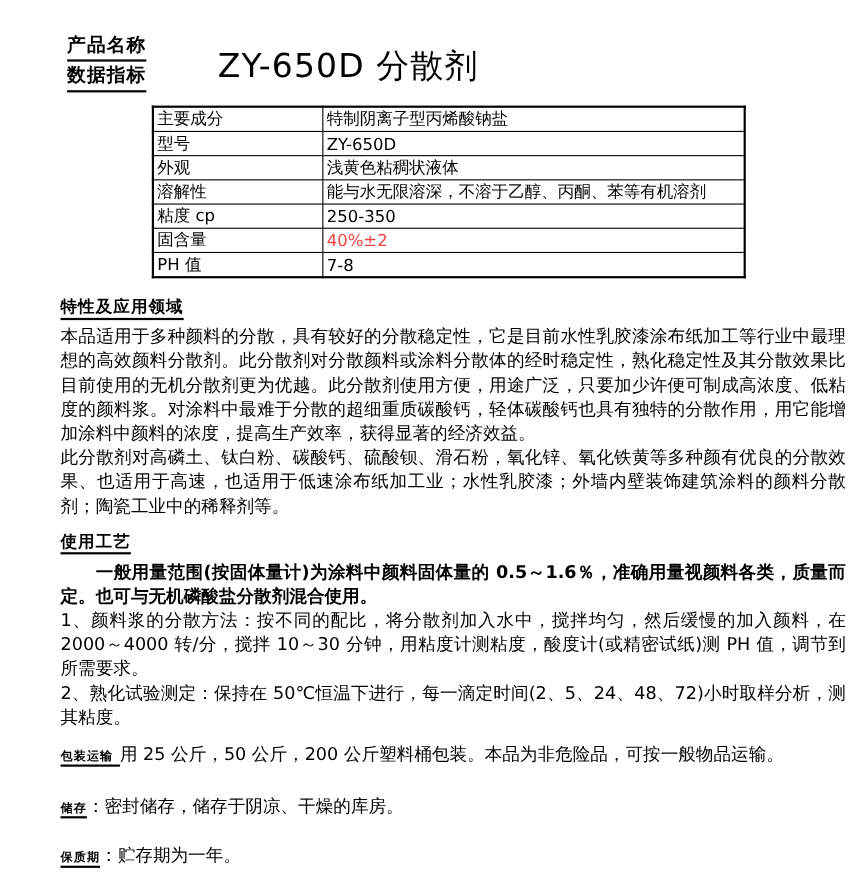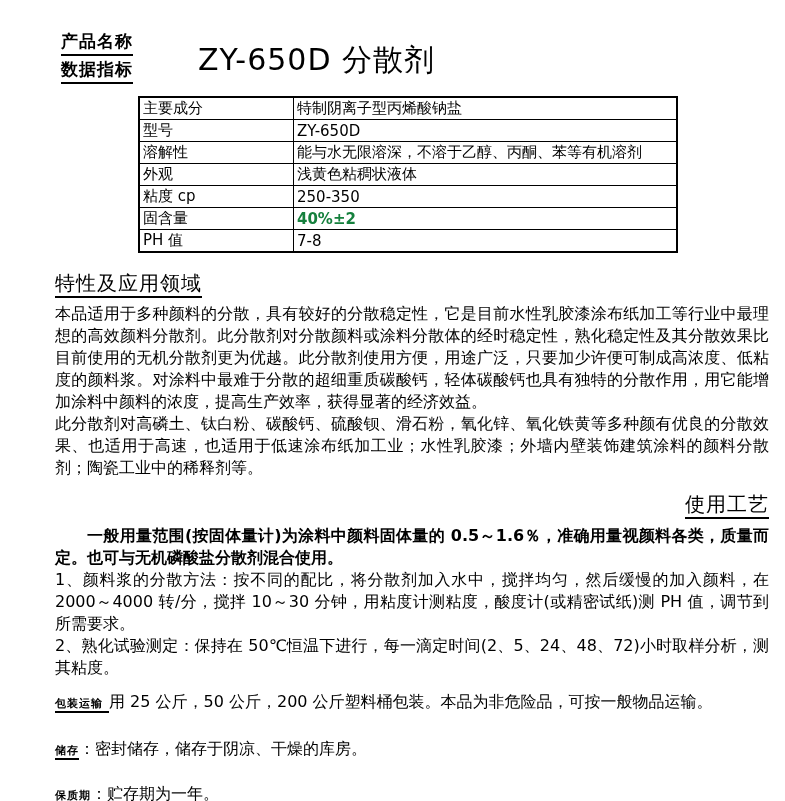--- a/index.html
+++ b/index.html
@@ -52,41 +52,41 @@
     border: 1px solid #000;
     height: 21px;
     font-size: 15px;
     padding: 0 3px;
     vertical-align: middle;
     overflow: hidden;
     white-space: nowrap;
   }
   td.spec-key { width: 147px; }
   td.spec-value { width: 376px; }
-  .accent-value { color: #15803d; font-weight: bold; }
+  .accent-value { color: #ef4444; }
   
   .section-heading {
     margin: 17px 0 6px 0;
-    font-size: 20px;
-    font-weight: normal;
+    font-size: 15px;
+    font-weight: bold;
     letter-spacing: 1px;
   }
   .section-heading .ul, .inline-heading .ul {
     border-bottom: 2px solid #000;
     padding-bottom: 1px;
   }
   .body-para {
     margin: 0;
     font-size: 16px;
     line-height: 22px;
     text-align: justify;
   }
   .body-para.indent { text-indent: 2em; }
   .gap-sm { margin-top: 7px; font-weight: bold; }
-  .gap-md { margin-top: 12px; text-align: right; }
+  .gap-md { margin-top: 12px; }
   .inline-heading {
     margin: 0;
     font-size: 16px;
     line-height: 23px;
   }
   .inline-heading .head-label {
     font-weight: bold;
     font-size: 11px;
     letter-spacing: 1px;
   }
@@ -115,26 +115,26 @@
     <tbody>
       <tr>
         <td class="spec-key">主要成分</td>
         <td class="spec-value">特制阴离子型丙烯酸钠盐</td>
       </tr>
       <tr>
         <td class="spec-key">型号</td>
         <td class="spec-value">ZY-650D</td>
       </tr>
       <tr>
+        <td class="spec-key">外观</td>
+        <td class="spec-value"> 浅黄色粘稠状液体</td>
+      </tr>
+      <tr>
         <td class="spec-key">溶解性</td>
         <td class="spec-value">能与水无限溶深，不溶于乙醇、丙酮、苯等有机溶剂</td>
-      </tr>
-      <tr>
-        <td class="spec-key">外观</td>
-        <td class="spec-value"> 浅黄色粘稠状液体</td>
       </tr>
       <tr>
         <td class="spec-key">粘度 cp</td>
         <td class="spec-value">250-350</td>
       </tr>
       <tr>
         <td class="spec-key">固含量</td>
         <td class="spec-value accent-value">40%±2</td>
       </tr>
       <tr>

